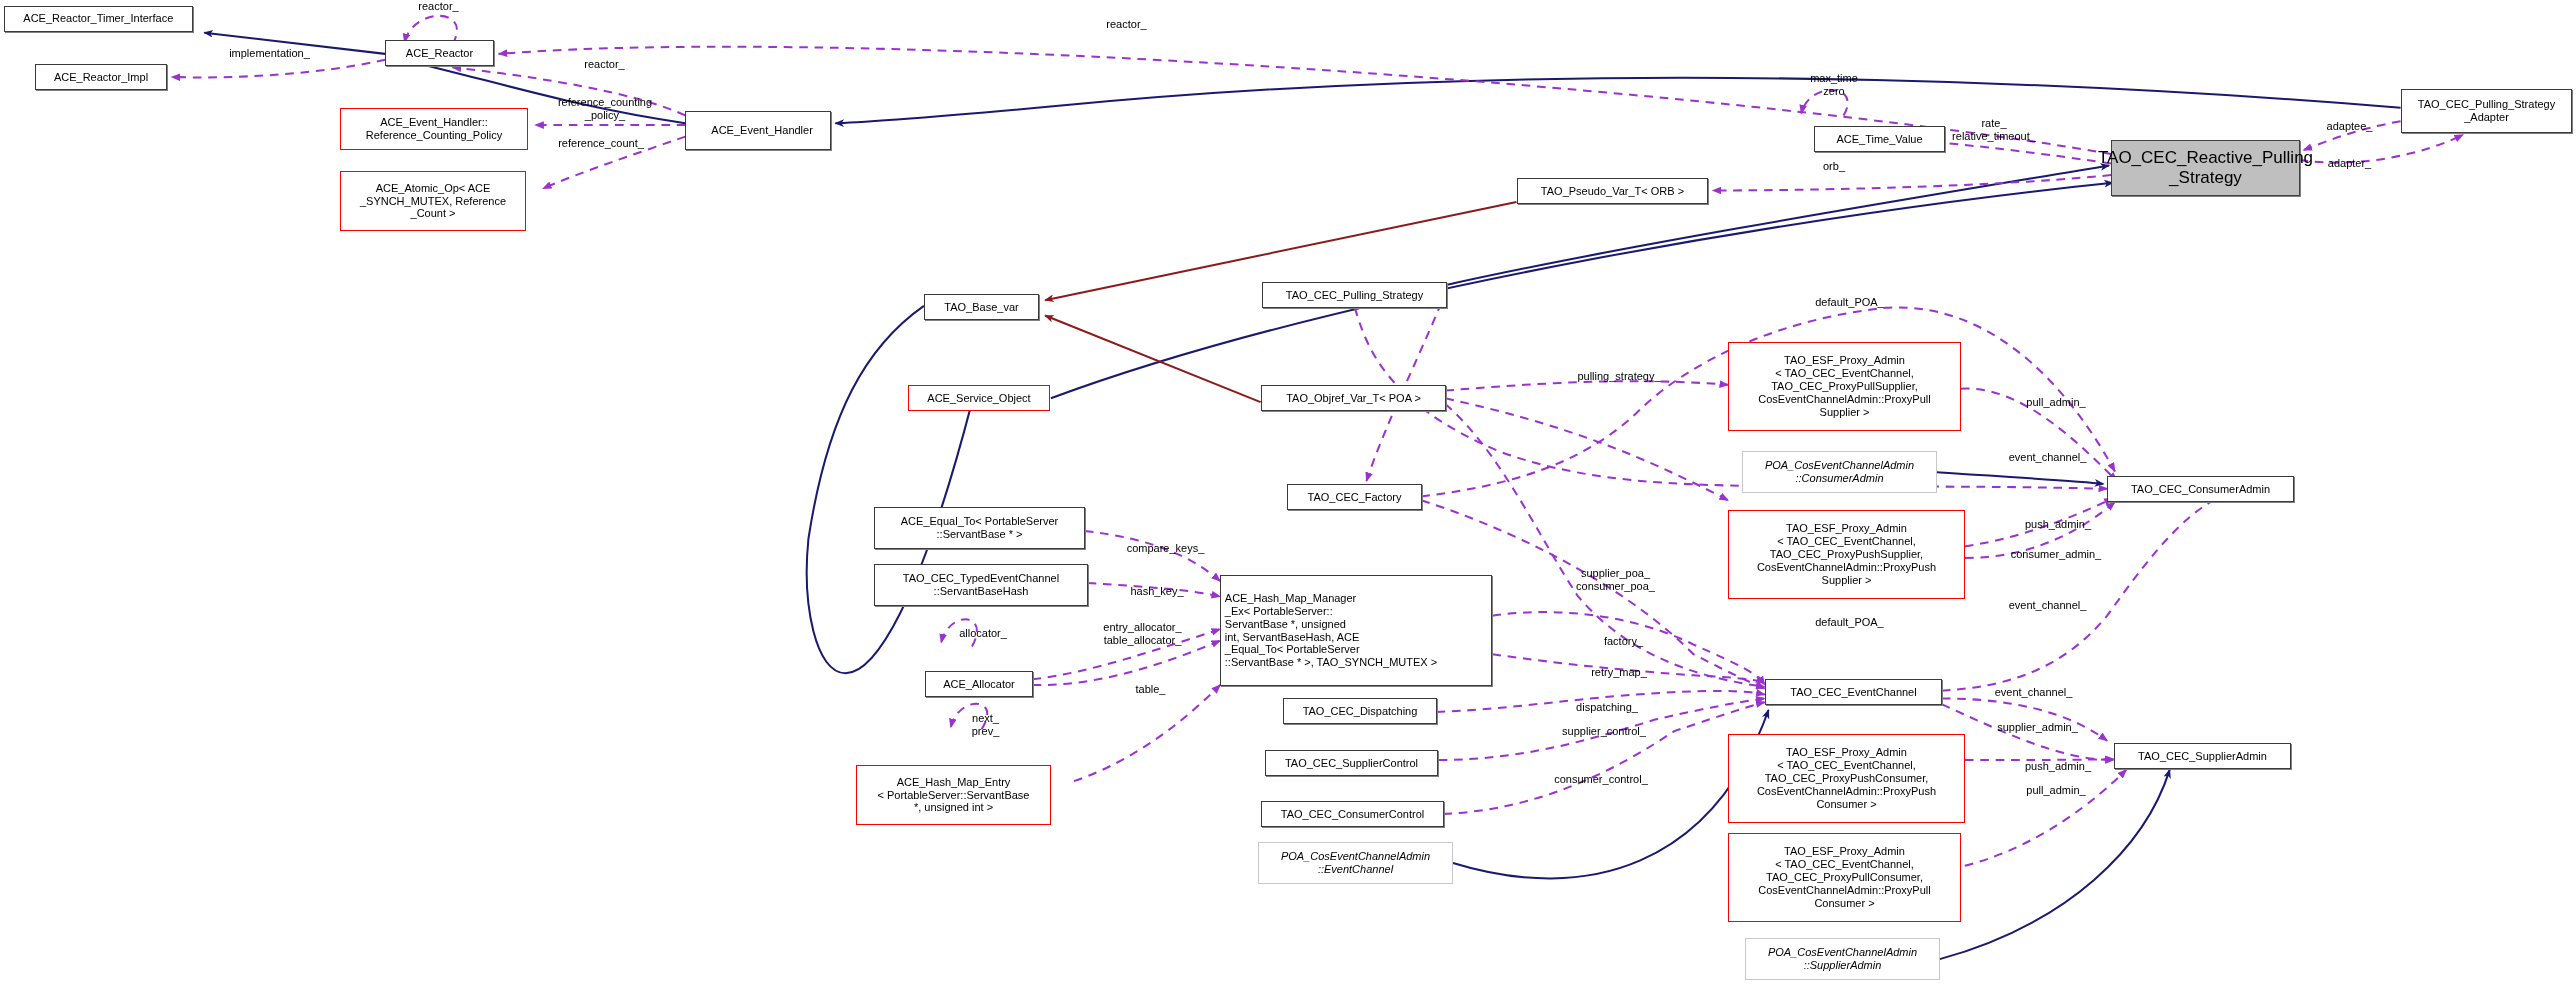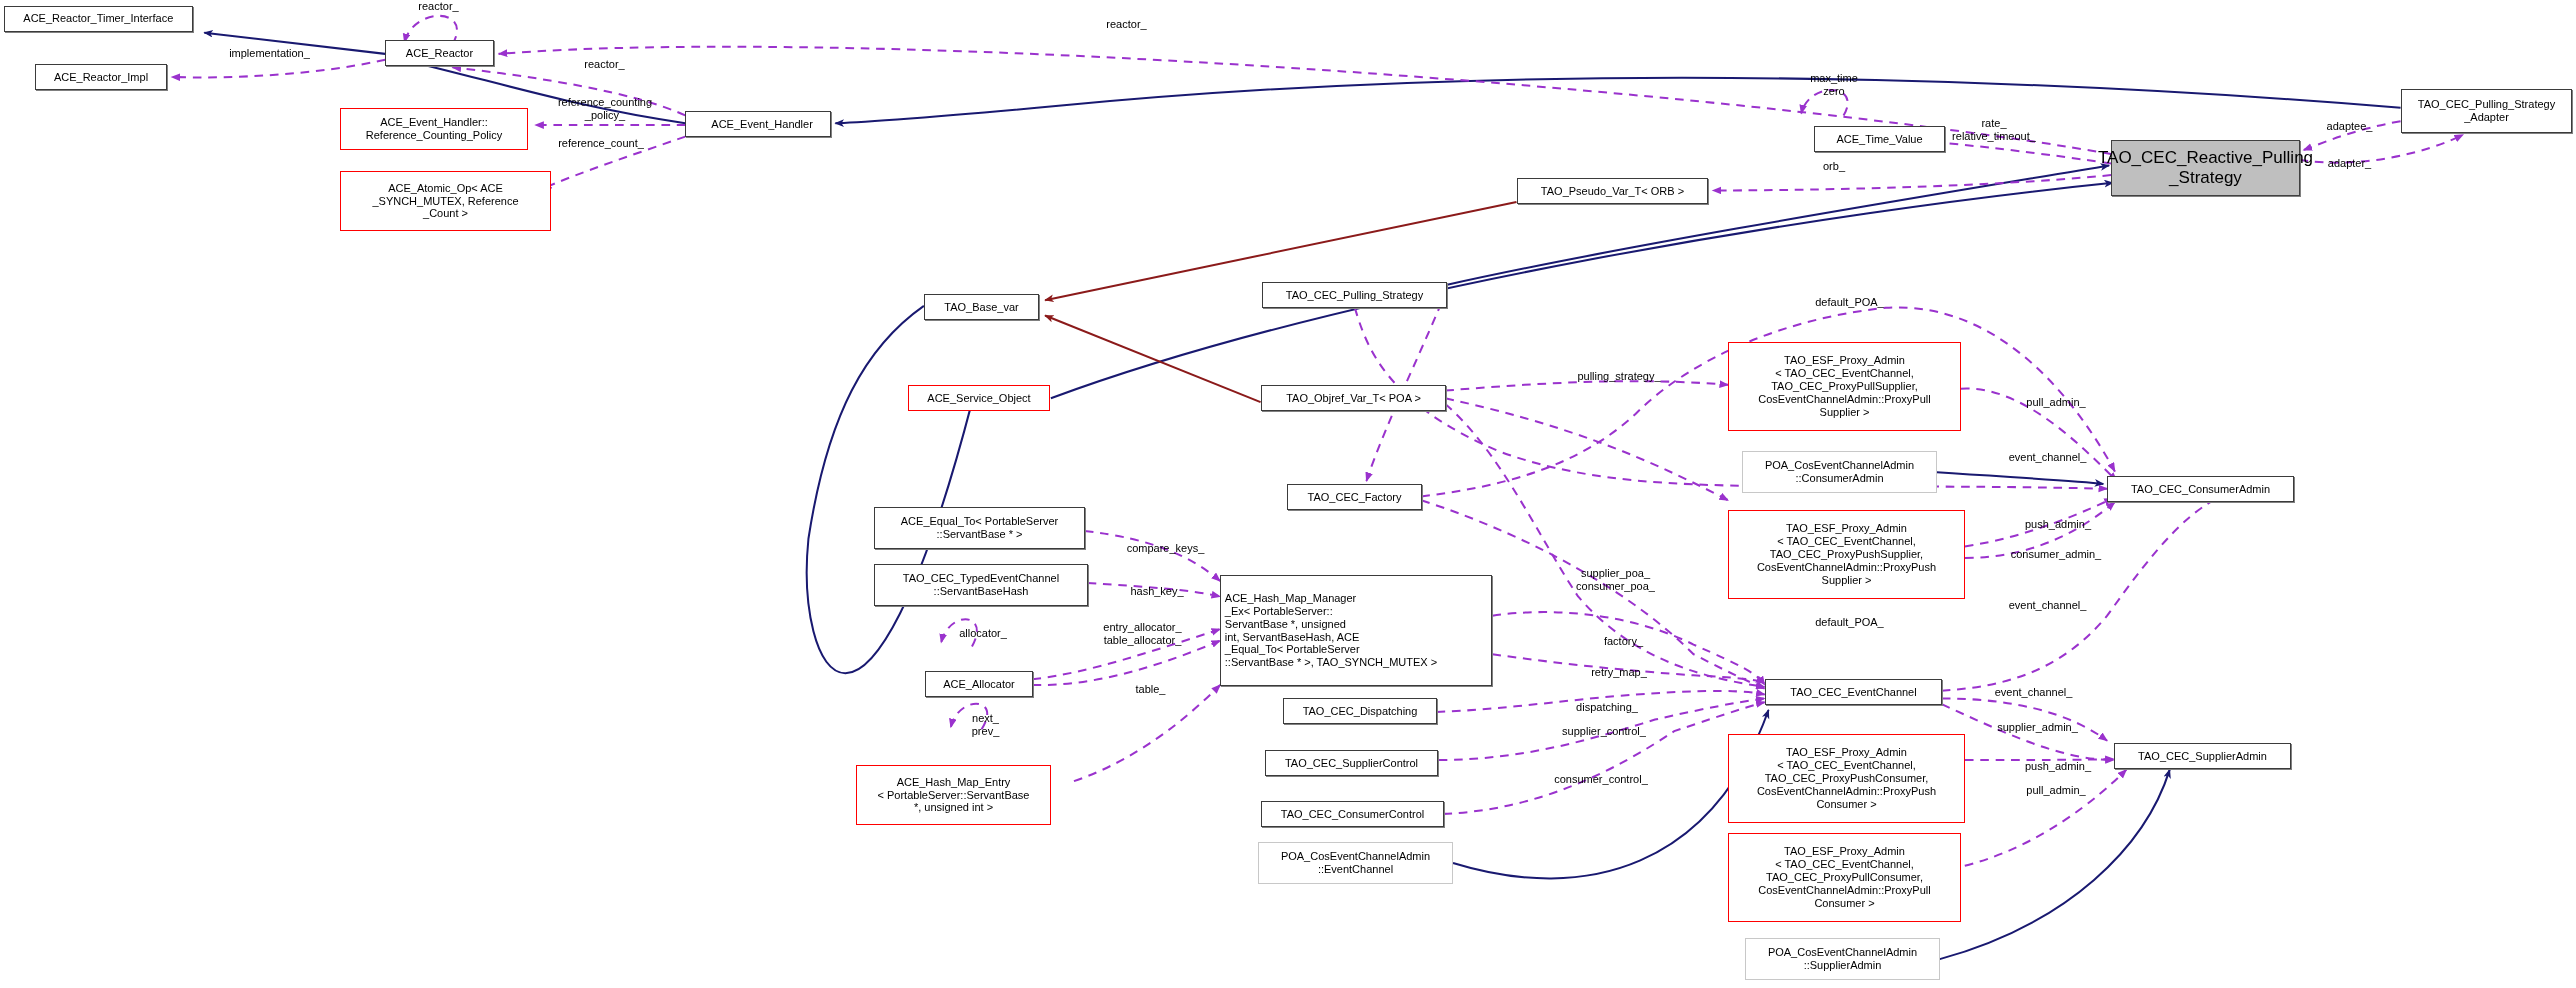--- a/index.html
+++ b/index.html
@@ -5,21 +5,21 @@
 <style>
   html,body{margin:0;padding:0;background:#ffffff;}
   #canvas{position:relative;width:2576px;height:988px;background:#ffffff;
           font-family:"Liberation Sans","DejaVu Sans",sans-serif;overflow:hidden;}
   svg#edges{position:absolute;left:0;top:0;width:2576px;height:988px;}
   .node{position:absolute;box-sizing:border-box;display:flex;align-items:center;
         justify-content:center;text-align:center;background:#ffffff;
         color:#000000;line-height:1.18;padding:1.9px 3.8px;white-space:pre-line;}
   .n-black{border:1.5px solid #3b3b3b;box-shadow:1px 1px 0 #808080;}
   .n-red{border:1.7px solid #ff0000;}
-  .n-grey{border:1.5px solid #c8c8c8;}
+  .n-grey{border:1.5px solid #c8c8c8;font-style:italic;}
   .n-fill{border:1.7px solid #404040;background:#bfbfbf;box-shadow:1px 1px 0 #808080;}
   .elabel{position:absolute;color:#000000;white-space:pre-line;text-align:center;
           line-height:1.2;pointer-events:none;}
 </style>
 </head>
 <body>
 
 <div id="canvas">
 
   <svg id="edges" viewBox="0 0 2677 1027" xmlns="http://www.w3.org/2000/svg">
@@ -93,22 +93,22 @@
       <path d="M1504,300 C1480,360 1440,440 1420,500"></path>
     </g>
   </svg>
 
   <div id="nodes-layer">
       <div class="node n-black" style="left: 3.8px; top: 5.8px; width: 189px; height: 26px; font-size: 11px;">ACE_Reactor_Timer_Interface</div>
       <div class="node n-black" style="left: 385px; top: 40px; width: 109px; height: 26px; font-size: 11px;">ACE_Reactor</div>
       <div class="node n-black" style="left: 35px; top: 64px; width: 132px; height: 26px; font-size: 11px;">ACE_Reactor_Impl</div>
       <div class="node n-red" style="left: 340px; top: 108px; width: 188px; height: 42px; font-size: 11px;">ACE_Event_Handler::
 Reference_Counting_Policy</div>
-      <div class="node n-black" style="left: 685px; top: 111px; width: 146px; height: 26px; font-size: 11px; padding-left: 12px;">ACE_Event_Handler</div>
-      <div class="node n-red" style="left: 340px; top: 171px; width: 211px; height: 60px; font-size: 11px;">ACE_Atomic_Op&lt; ACE
+      <div class="node n-black" style="left: 685px; top: 111px; width: 146px; height: 39px; font-size: 11px; padding-left: 12px;">ACE_Event_Handler</div>
+      <div class="node n-red" style="left: 340px; top: 171px; width: 186px; height: 60px; font-size: 11px;">ACE_Atomic_Op&lt; ACE
 _SYNCH_MUTEX, Reference
 _Count &gt;</div>
       <div class="node n-black" style="left: 1778px; top: 126px; width: 131px; height: 26px; font-size: 11px; margin-left: 36px;">ACE_Time_Value</div>
       <div class="node n-fill" style="left: 2111px; top: 140px; width: 189px; height: 56px; font-size: 17px;">TAO_CEC_Reactive_Pulling
 _Strategy</div>
       <div class="node n-black" style="left: 2401px; top: 89px; width: 171px; height: 44px; font-size: 11px;">TAO_CEC_Pulling_Strategy
 _Adapter</div>
       <div class="node n-black" style="left: 1517px; top: 178px; width: 191px; height: 26px; font-size: 11px;">TAO_Pseudo_Var_T&lt; ORB &gt;</div>
       <div class="node n-black" style="left: 924px; top: 294px; width: 115px; height: 26px; font-size: 11px;">TAO_Base_var</div>
       <div class="node n-black" style="left: 1262px; top: 282px; width: 185px; height: 26px; font-size: 11px;">TAO_CEC_Pulling_Strategy</div>

